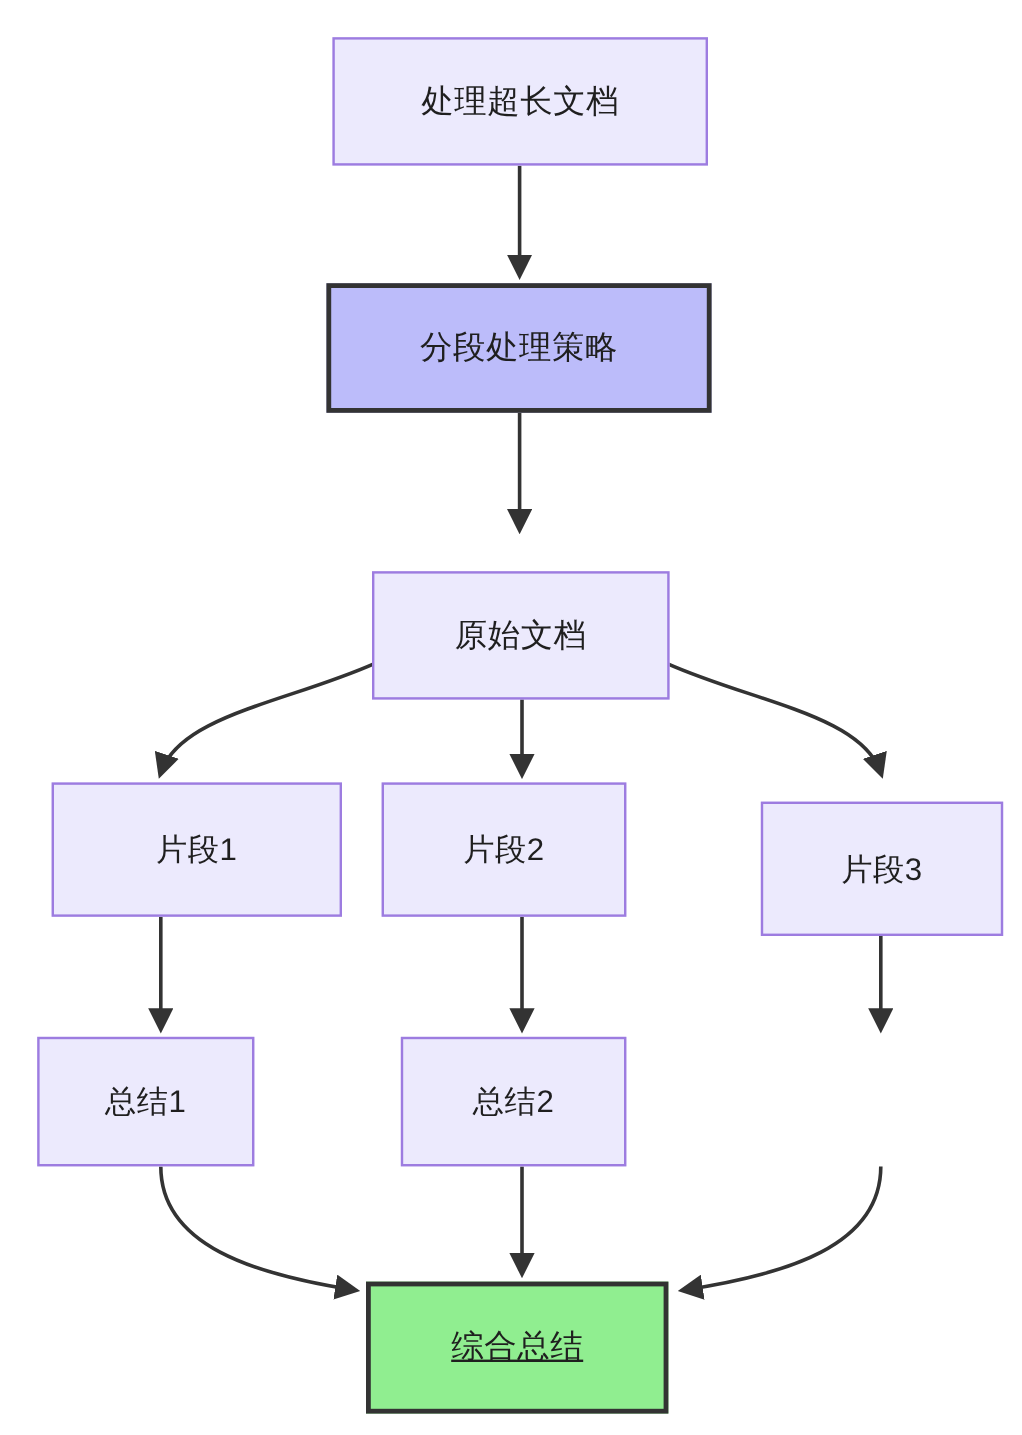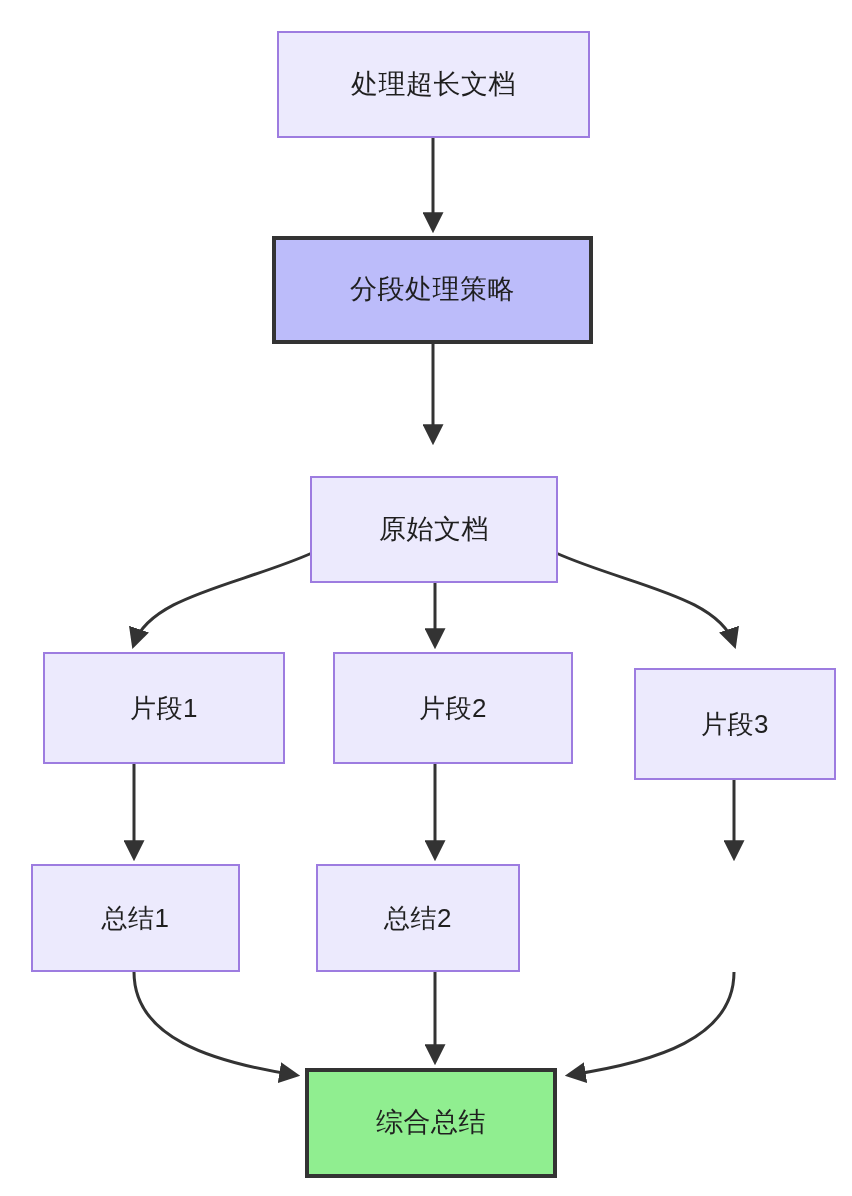--- a/index.html
+++ b/index.html
@@ -56,26 +56,26 @@
     font-size: 27px;
   }
   .node-small {
     font-size: 26px;
   }
   
   .n-doc      { left: 277px; top: 31px;   width: 313px; height: 107px; }
   .n-strategy { left: 272px; top: 236px;  width: 321px; height: 108px; }
   .n-source   { left: 310px; top: 448px;  width: 248px; height: 107px; margin-top: 28px; }
   .n-seg1     { left: 31px;  top: 652px;  width: 242px; height: 112px; margin-left: 12px; }
-  .n-seg2     { left: 333px; top: 652px;  width: 240px; height: 112px; }
+  .n-seg2     { left: 318px; top: 652px;  width: 204px; height: 112px; }
   .n-seg3     { left: 634px; top: 652px;  width: 202px; height: 112px; margin-top: 16px; }
-  .n-sum1     { left: 31px;  top: 864px;  width: 209px; height: 108px; }
-  .n-sum2     { left: 316px; top: 864px;  width: 204px; height: 108px; }
+  .n-sum1     { left: 31px;  top: 864px;  width: 181px; height: 108px; }
+  .n-sum2     { left: 334px; top: 864px;  width: 188px; height: 108px; }
   .n-sum3     { left: 634px; top: 864px;  width: 202px; height: 108px; }
-  .n-final    { left: 305px; top: 1068px; width: 252px; height: 110px; }
+  .n-final    { left: 305px; top: 1068px; width: 252px; height: 110px; text-decoration: underline; }
   .edge-path {
     fill: none;
     stroke: #333333;
     stroke-width: 3;
   }
   .arrow-head {
     fill: #333333;
   }
 </style>
 </head>

